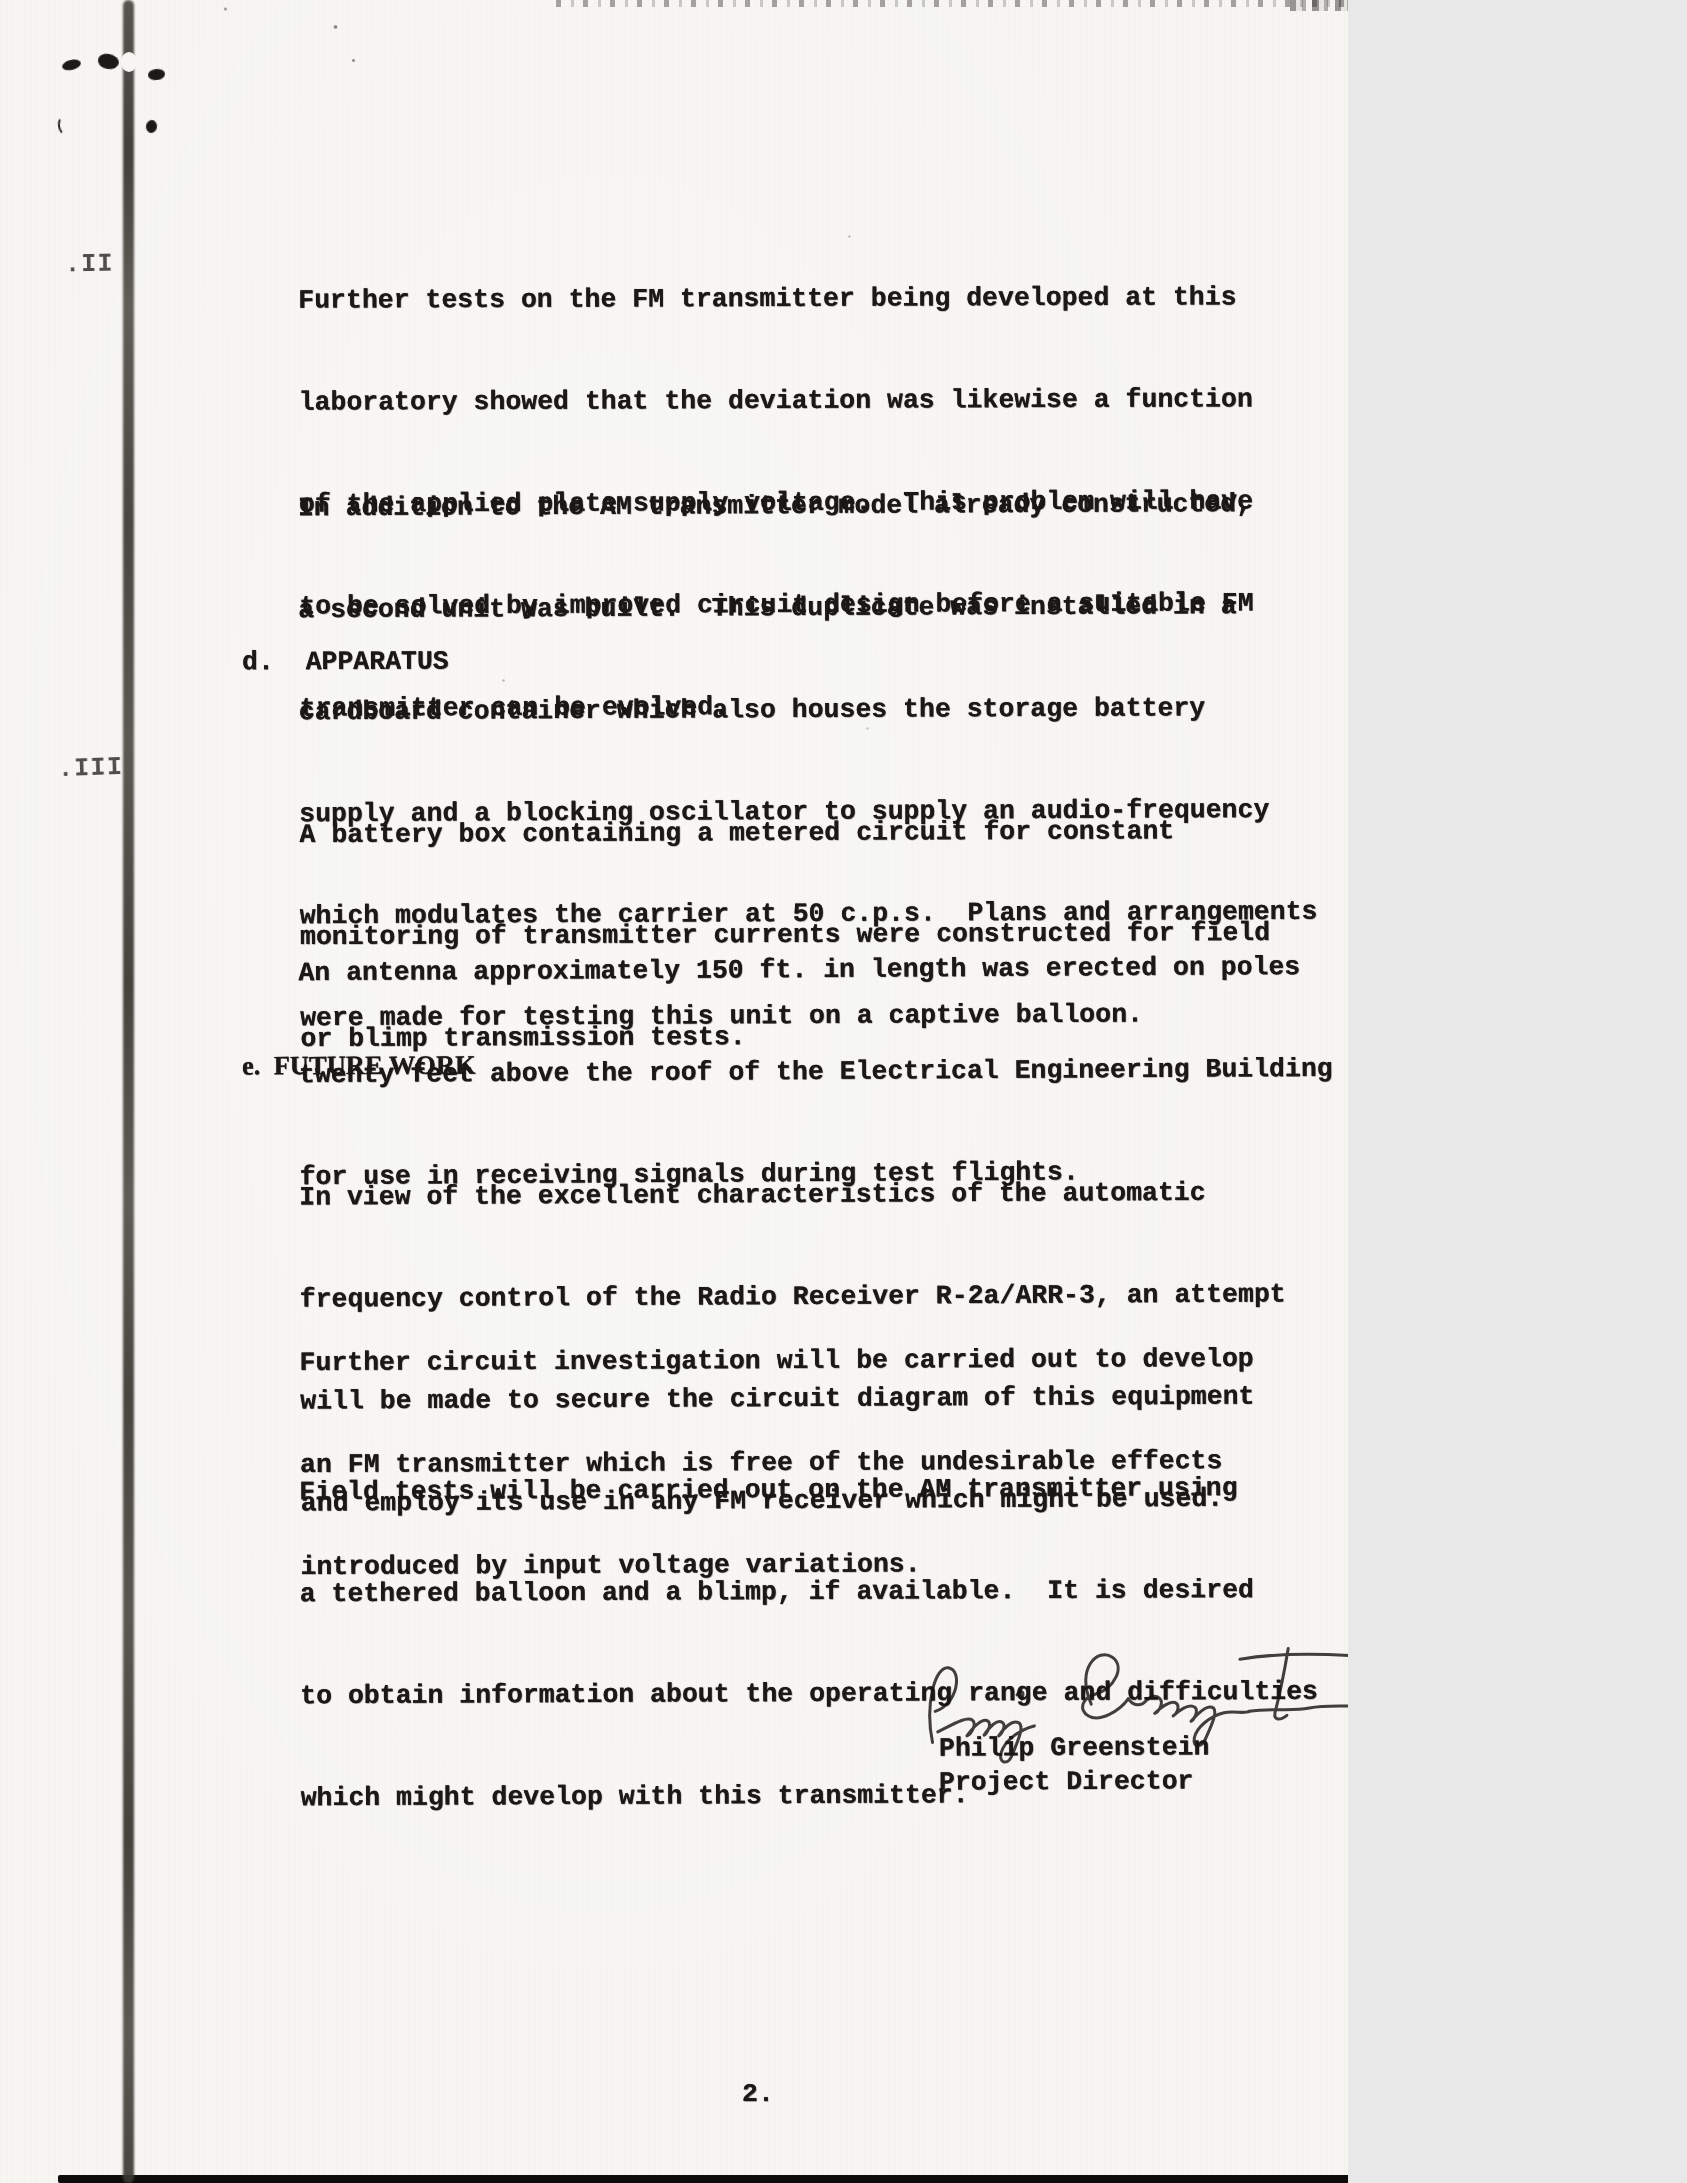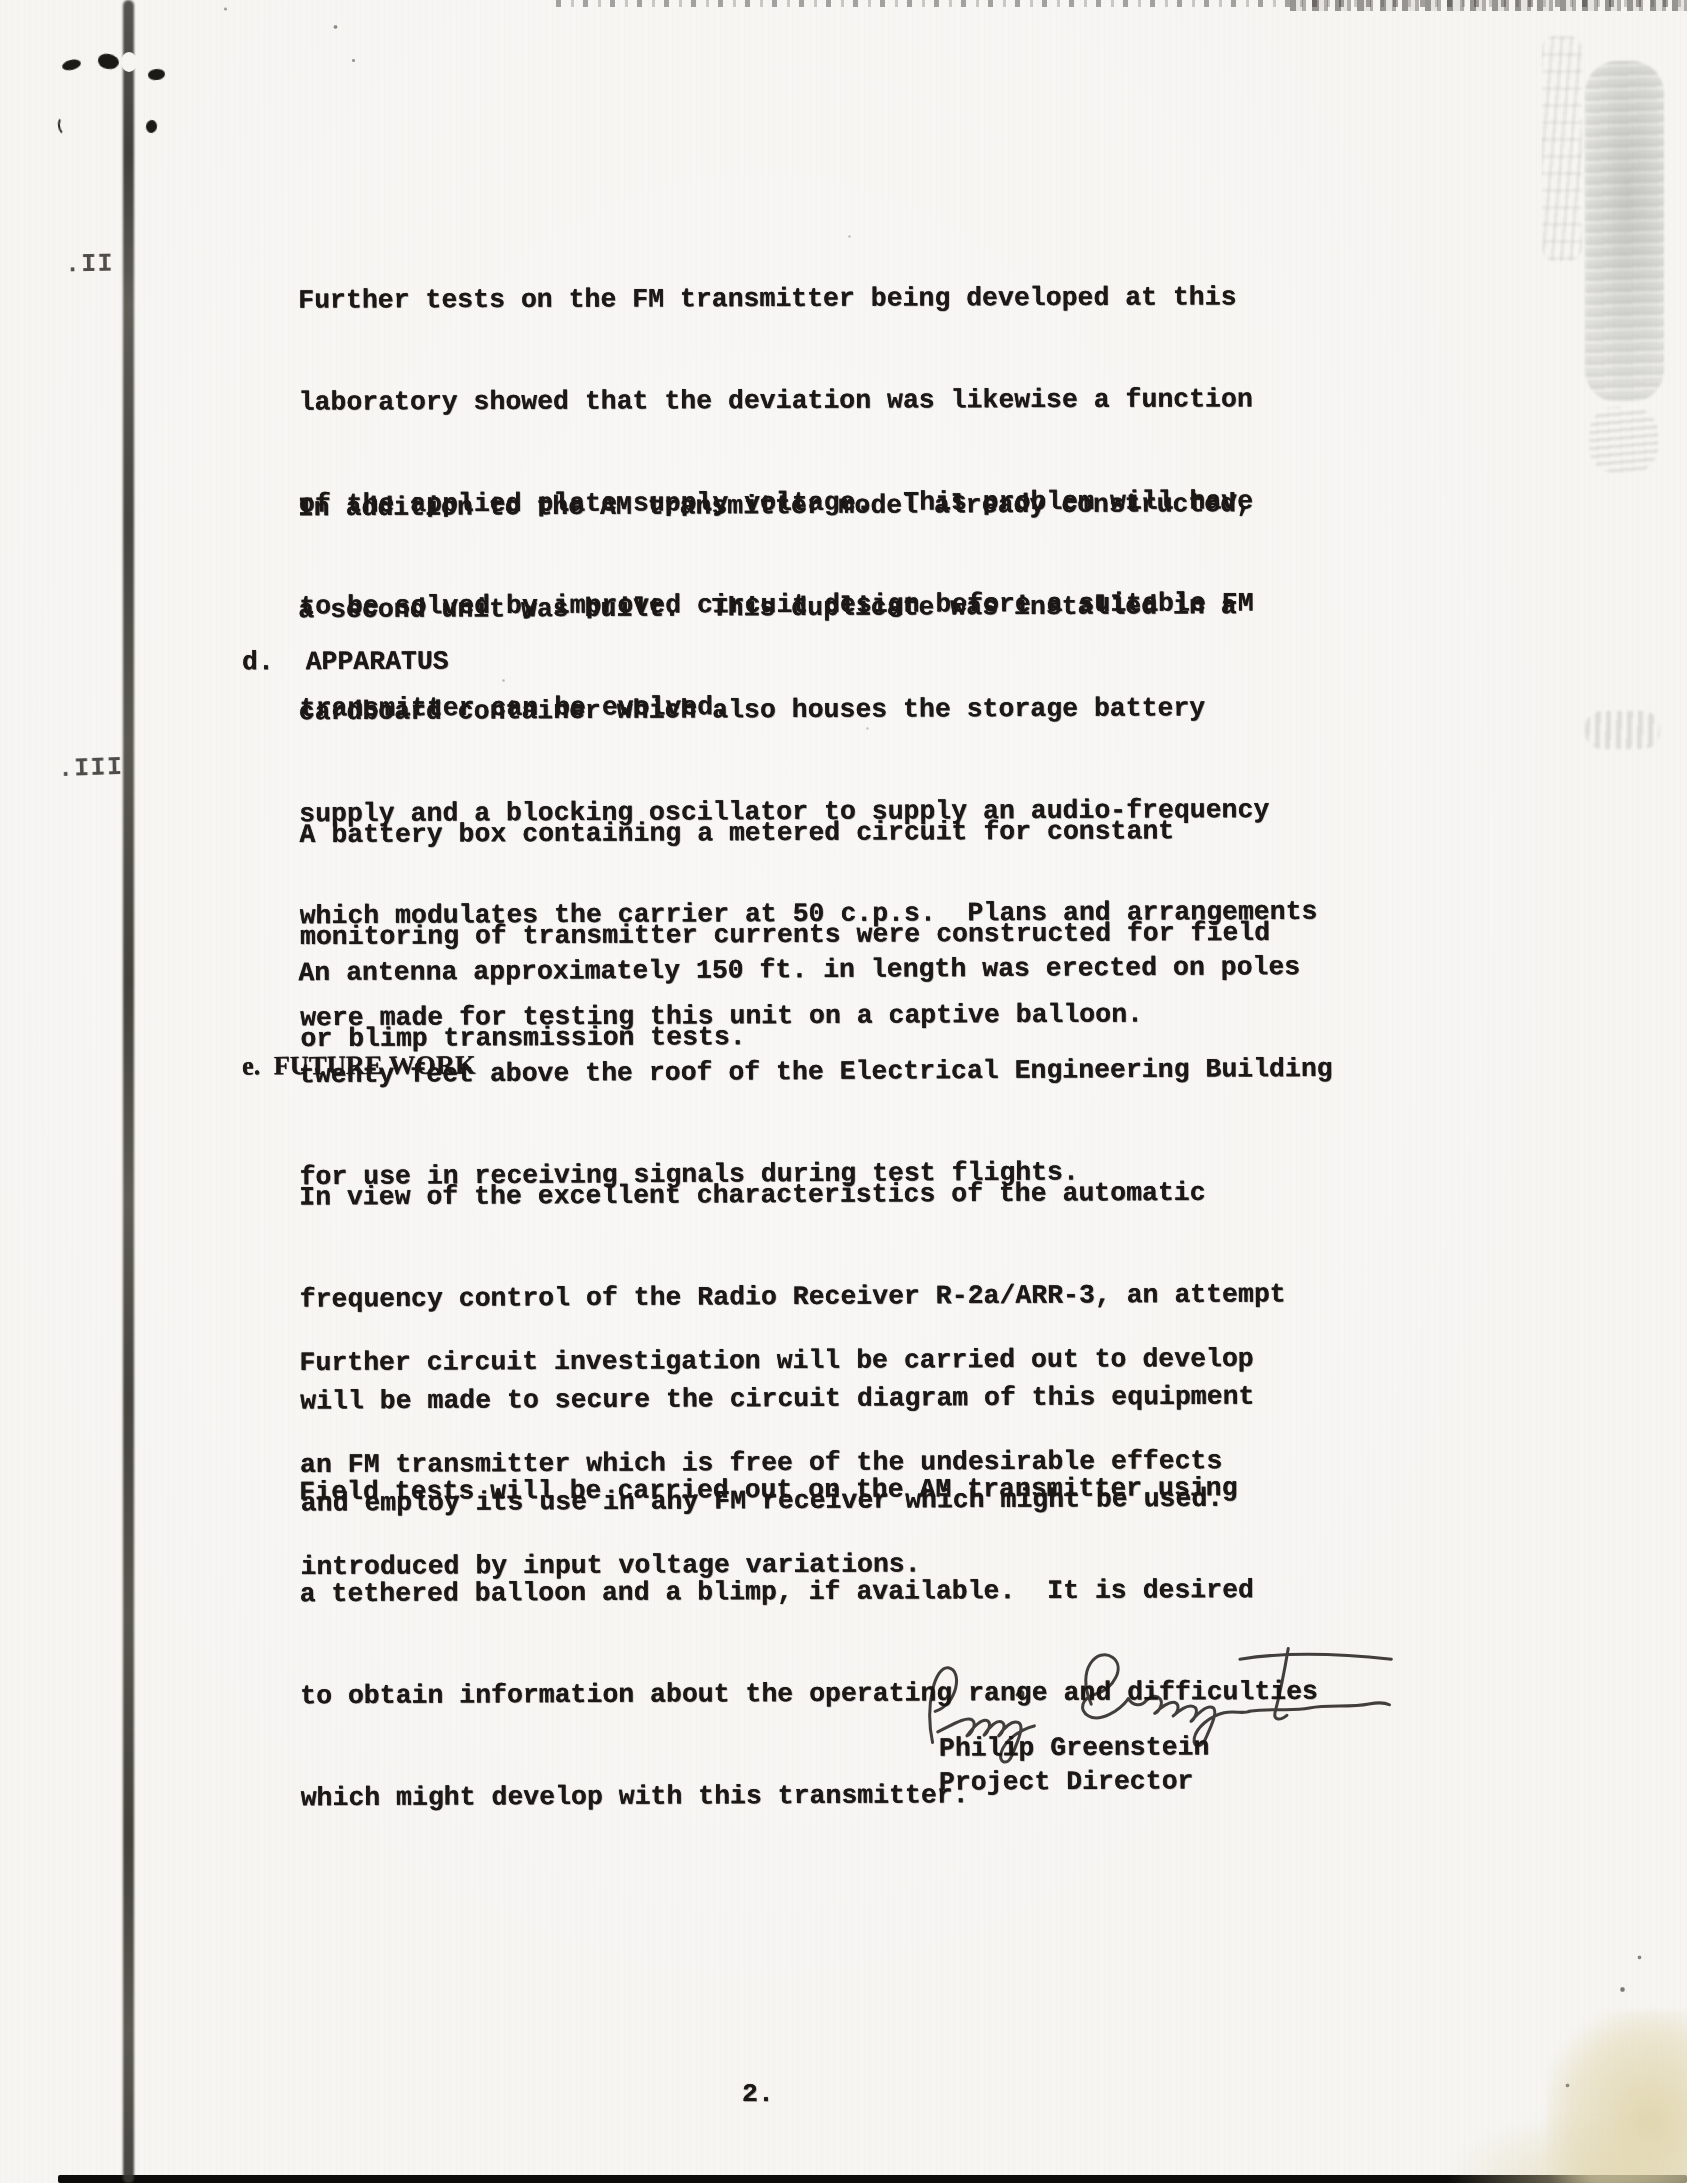--- a/index.html
+++ b/index.html
@@ -1,18 +1,18 @@
 <!DOCTYPE html>
 <html style="font-size:10.6px"><head>
 <meta charset="utf-8">
 <style>
   html,body{margin:0;padding:0;background:#e8e8e8;}
   .page{
     position:relative;
-    width:1687px;height:2183px;
+    width:1348px;height:2183px;
     background:
       radial-gradient(ellipse at 45% 40%, rgba(255,255,255,.25), rgba(0,0,0,0) 70%),
       repeating-linear-gradient(90deg, rgba(60,58,52,.015) 0 1.3px, rgba(0,0,0,0) 1.3px 6px),
       #f6f5f2;
     overflow:hidden;
     font-family:"Liberation Mono","DejaVu Sans Mono",monospace;
   }
   
   .tw{
     position:absolute;

